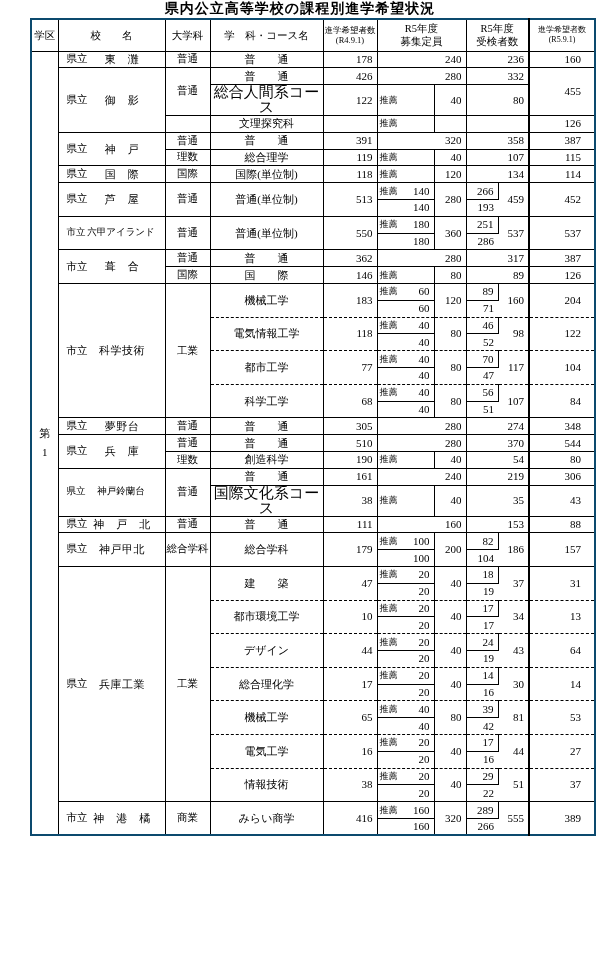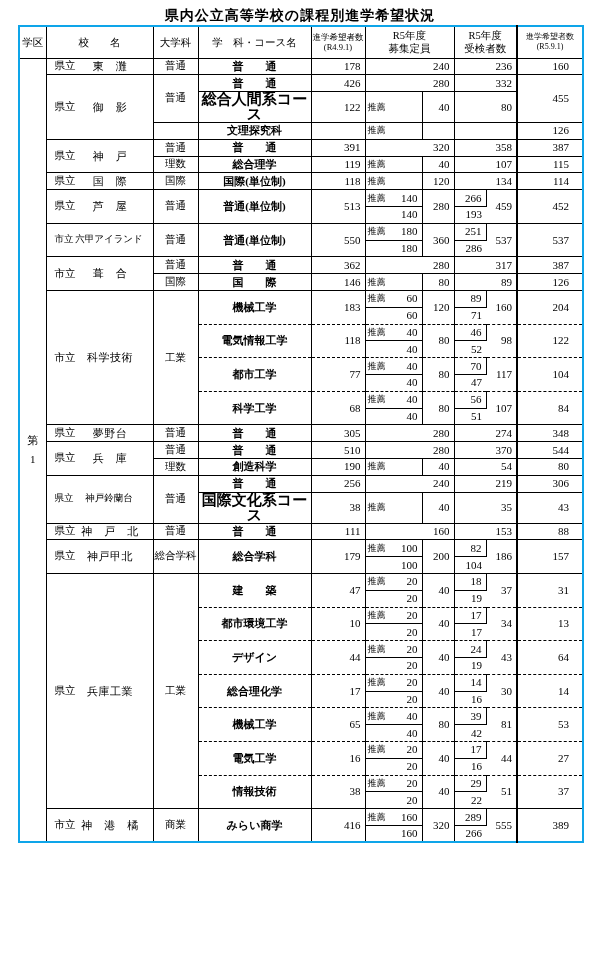--- a/index.html
+++ b/index.html
@@ -1,46 +1,46 @@
 <!DOCTYPE html>
 <html><head>
 <meta charset="utf-8">
 <style>
   html,body{margin:0;padding:0;background:#fff;}
   .page{position:relative;width:600px;height:972px;background:#fff;color:#000;
         font-family:"Liberation Serif","DejaVu Serif",serif;overflow:hidden;}
-  .doc-title{padding-top:7px;text-align:center;
+  .doc-title{text-align:center;
         font-family:"Liberation Sans","DejaVu Sans",sans-serif;
         font-weight:bold;font-size:14px;letter-spacing:1px;}
   .subrow{display:flex;justify-content:space-between;align-items:flex-end;
         margin:17px 18px 3px 18px;}
   .section-label{font-family:"Liberation Sans","DejaVu Sans",sans-serif;
         font-weight:bold;font-size:11px;}
   .unit-label{font-size:10.5px;}
 
   table.grid{border-collapse:collapse;table-layout:fixed;width:564px;
-        margin-left:18px;border:2px solid #0ea5e9;}
+        margin-left:30px;border:2px solid #0c4a6e;}
   th,td{border-right:1px solid #000;border-bottom:1px solid #000;
         padding:0;vertical-align:middle;overflow:hidden;}
   th:last-child,td:last-child{border-right:none;}
   thead tr{height:32px;}
   th{font-weight:normal;font-size:10.5px;text-align:center;line-height:1.25;}
   th .h2{font-size:8.5px;}
   th .h3{font-size:8px;line-height:1.3;}
   tbody tr{height:16.8px;}
   td{font-size:11px;line-height:1;}
 
   .edge{border-left:2px solid #000;}
   .bd{border-bottom:1px dashed #000;}
 
   .cell-num{text-align:right;padding-right:4px;}
   .cell-num.edge{padding-right:13px;}
   .cell-district{text-align:center;white-space:pre-line;font-size:11px;line-height:1.7;}
   .cell-dept{text-align:center;font-size:10.5px;}
-  .cell-course{text-align:center;font-weight:bold;}
+  .cell-course{text-align:center;}
   .cell-course.small{font-size:15px;}
   .cell-school{}
   .cwrap{display:flex;align-items:center;padding:0 8px;}
   .cwrap.rec{padding:0 4px 0 2px;}
   .sch-pre{font-size:10.5px;}
   .sch-nm{flex:1;text-align:center;letter-spacing:0.5px;}
   .cell-school.small .sch-pre{font-size:9.5px;}
   .cell-school.small .sch-nm{font-size:9.5px;letter-spacing:0;}
   .rec-lbl{font-size:9px;}
   .rec-val{flex:1;text-align:right;padding-right:0;}
@@ -388,21 +388,21 @@
         </tr>
         <tr>
           <td class="cell-school small" rowspan="2">
             <div class="cwrap">
               <span class="sch-pre">県立</span>
               <span class="sch-nm">神戸鈴蘭台</span>
             </div>
           </td>
           <td class="cell-dept" rowspan="2">普通</td>
           <td class="cell-course">普　　通</td>
-          <td class="cell-num">256</td>
+          <td class="cell-num">161</td>
           <td class="cell-num" colspan="2">240</td>
           <td class="cell-num" colspan="2">219</td>
           <td class="cell-num edge">306</td>
         </tr>
         <tr>
           <td class="cell-course small">国際文化系コース</td>
           <td class="cell-num">38</td>
           <td class="cell-rec">
             <div class="cwrap rec">
               <span class="rec-lbl">推薦</span>

